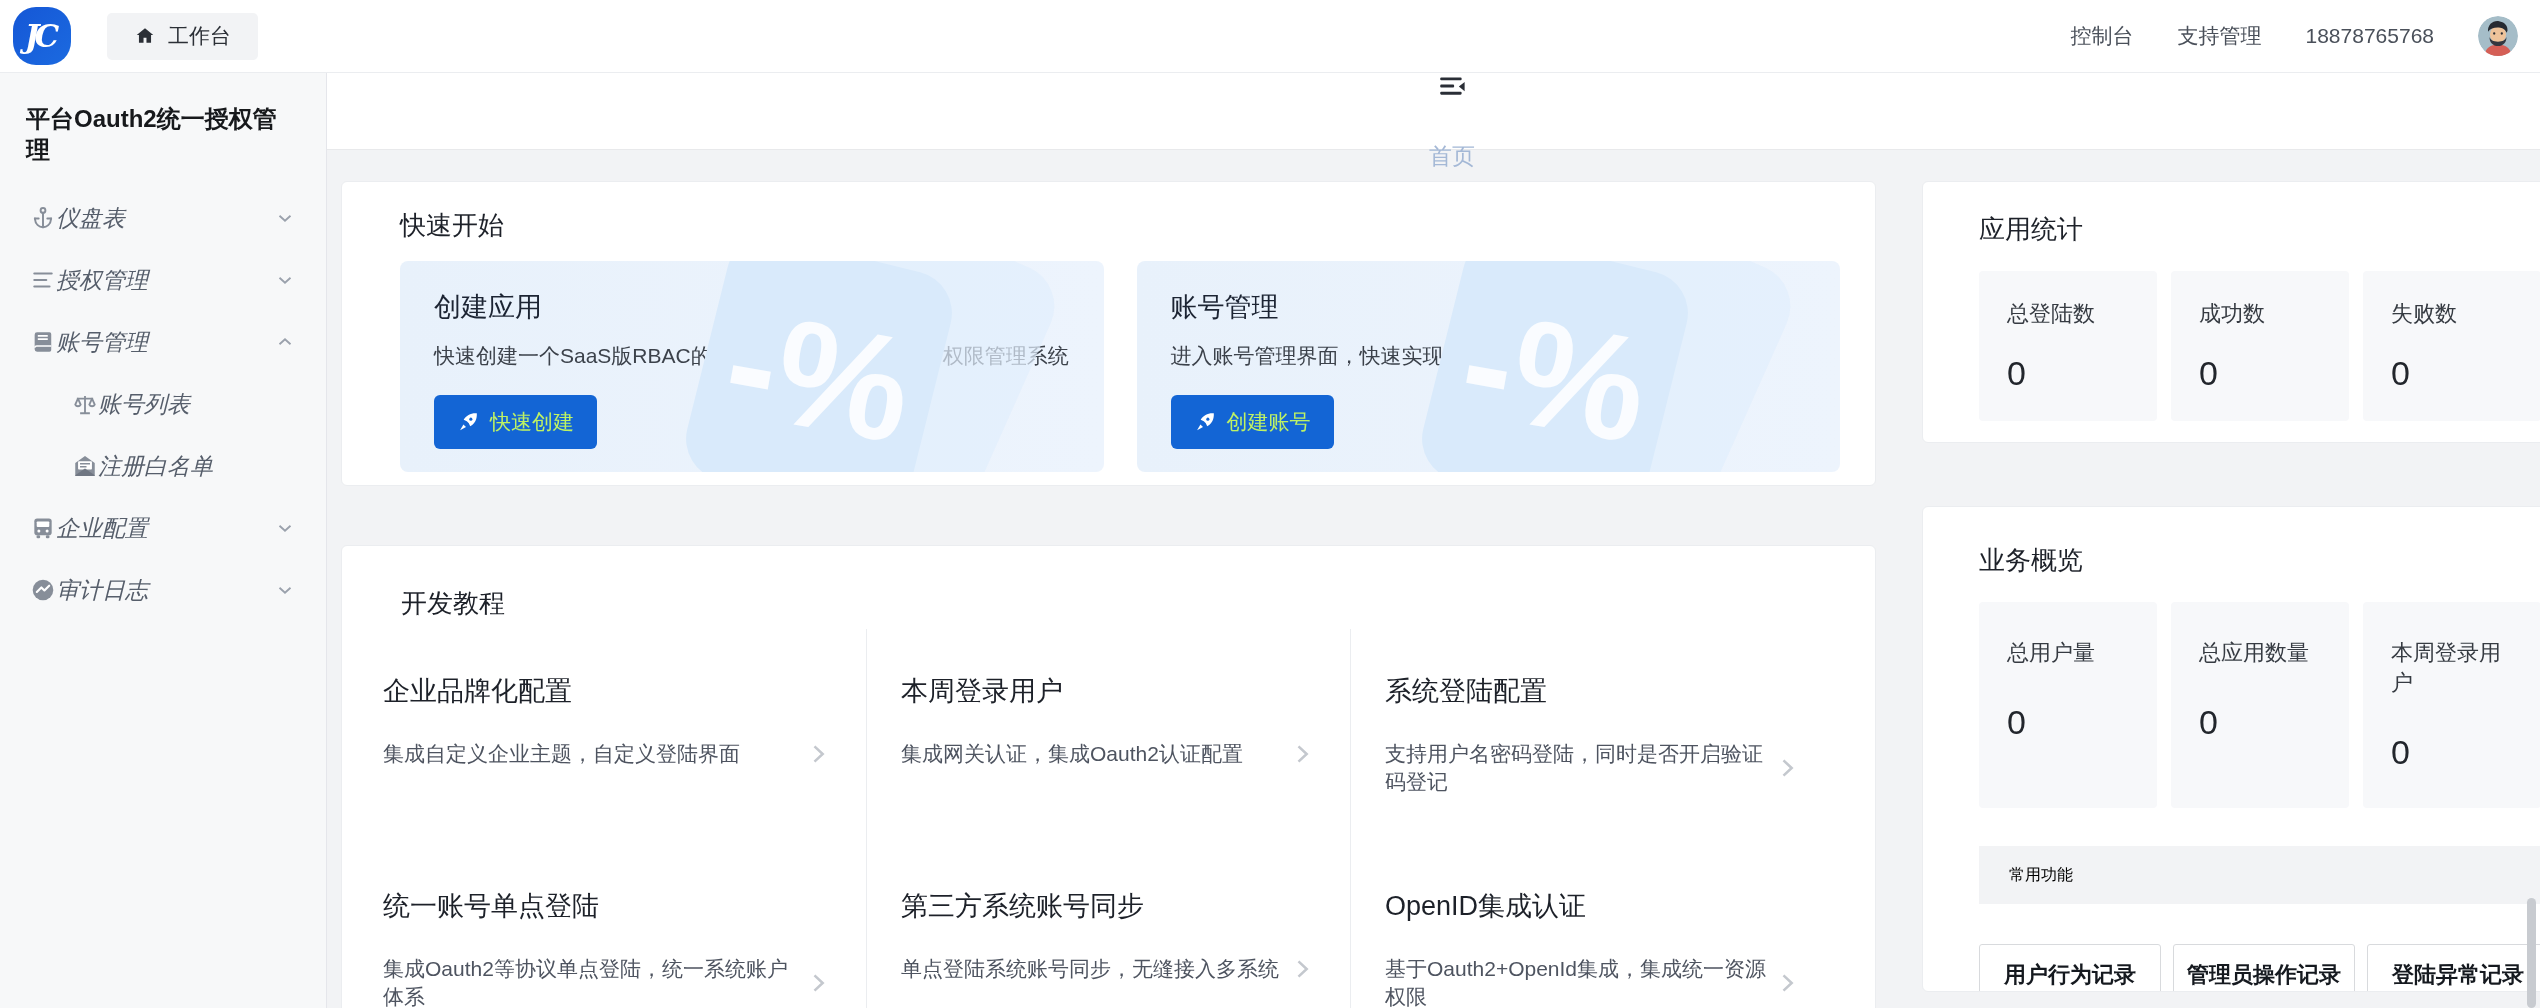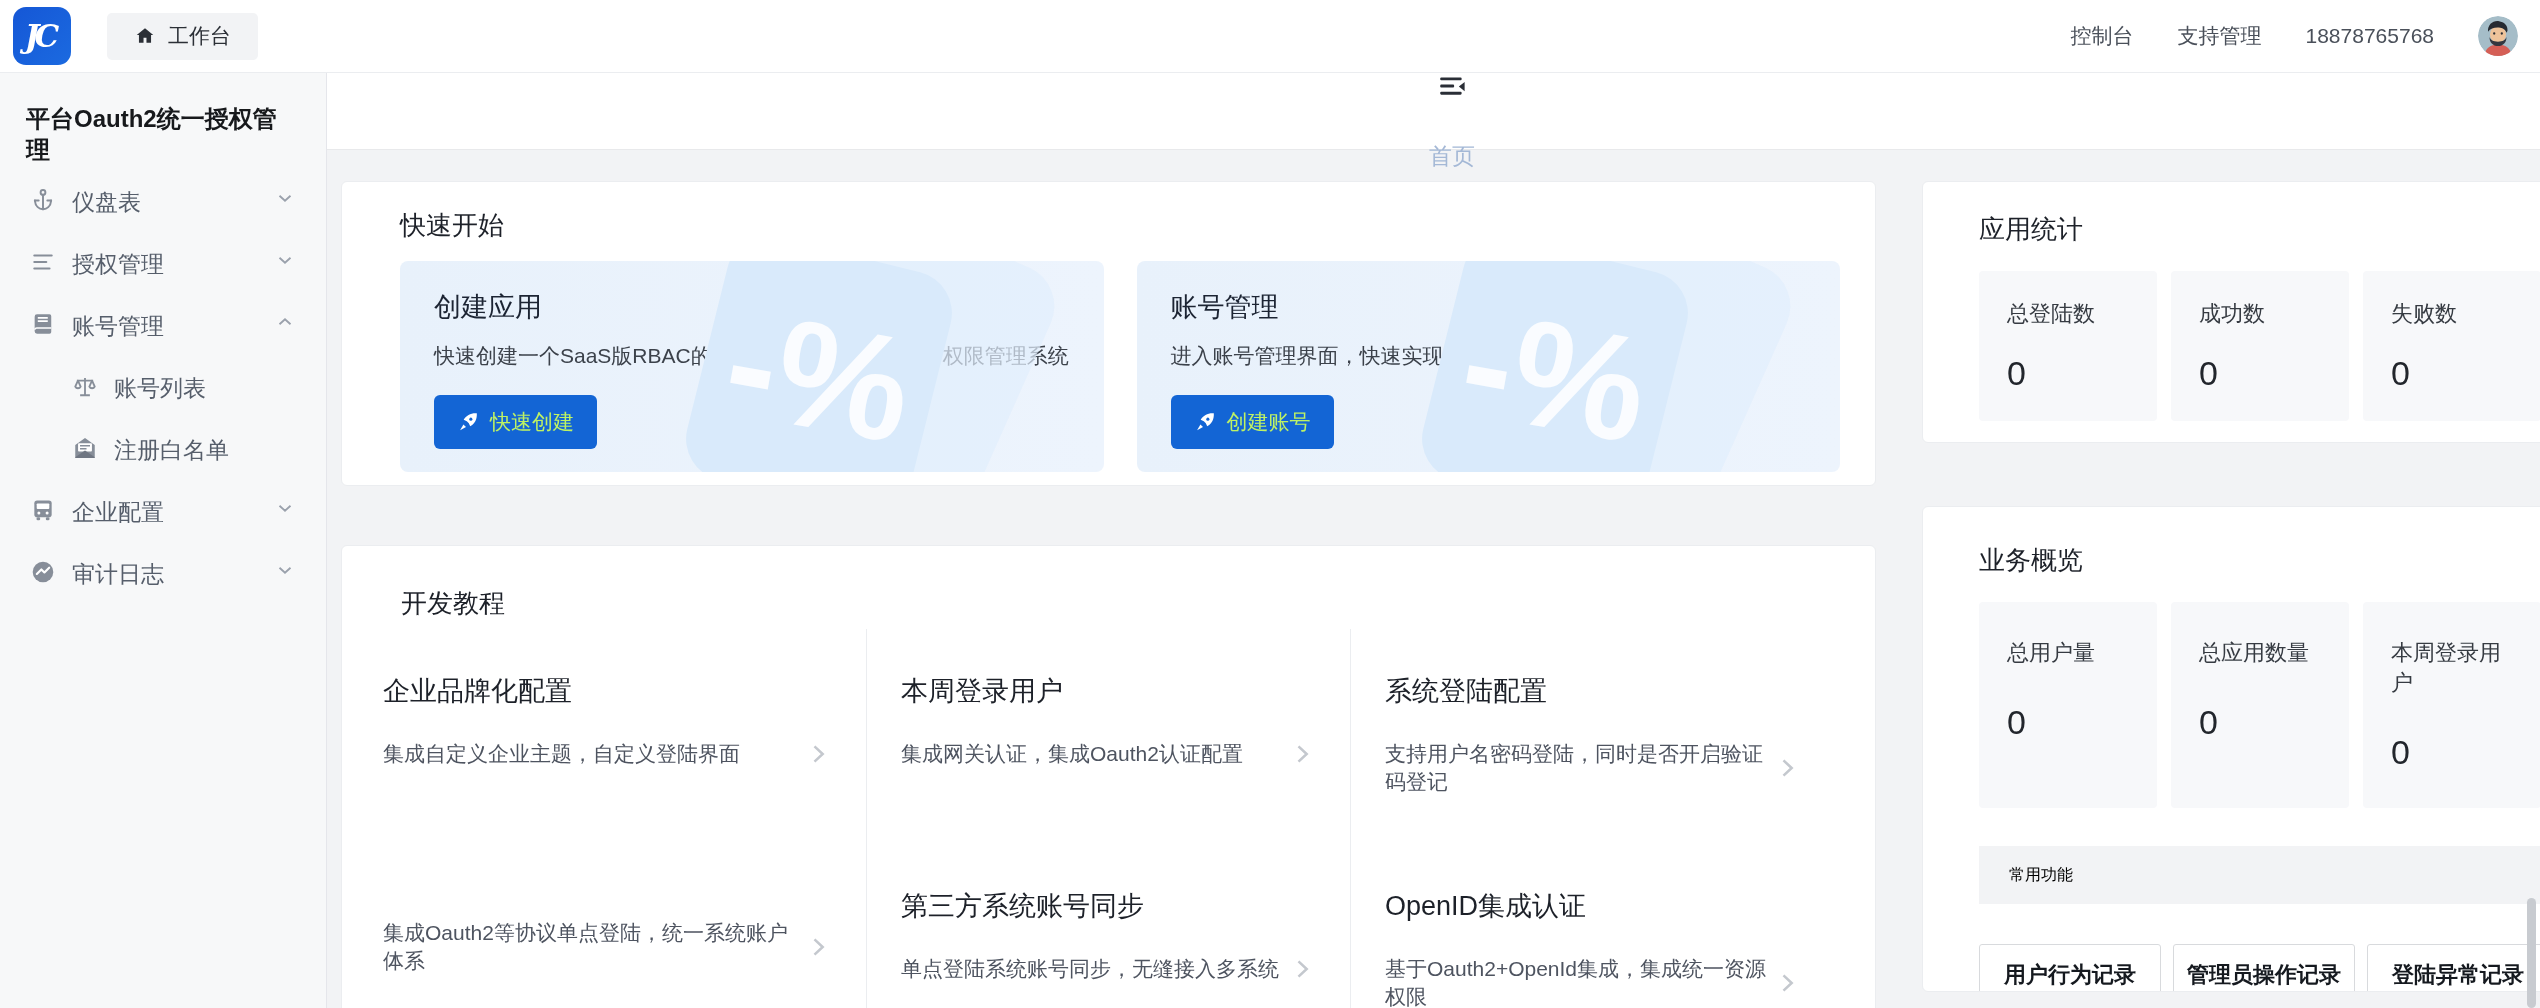--- a/index.html
+++ b/index.html
@@ -9,21 +9,21 @@
     background:#f2f3f5; color:#1d2129;
   }
   svg { display:block; }
 
   
   .header {
     height:73px; background:#fff; border-bottom:1px solid #ebedf0;
     display:flex; align-items:center; padding:0 22px 0 13px; position:relative; z-index:5;
   }
   .logo {
-    width:58px; height:58px; border-radius:13px;
+    width:58px; height:58px; border-radius:23px;
     background:linear-gradient(135deg,#1557d6,#1b6ae0);
     color:#fff; display:flex; align-items:center; justify-content:center;
     font-family:"DejaVu Serif","Liberation Serif",serif;
     font-style:italic; font-weight:bold; font-size:31px; letter-spacing:-5px;
     padding-right:5px; cursor:pointer;
   }
   .workspace-btn {
     margin-left:36px; height:47px; background:#f2f3f5; border-radius:5px;
     display:flex; align-items:center; gap:12px; padding:0 27px;
     font-size:21px; color:#2b2f36; cursor:pointer;
@@ -39,22 +39,22 @@
   
   .sidebar {
     width:327px; flex-shrink:0; background:#f7f8f9;
     border-right:1px solid #e5e6eb; padding-top:30px;
   }
   .side-title {
     font-size:24px; font-weight:700; color:#17191c;
     padding:0 26px 22px 26px; line-height:1.3;
   }
   .side-item {
-    height:62px; display:flex; align-items:flex-start; gap:16px;
-    padding:0 30px 0 30px; font-size:23px; color:#565e6b; cursor:pointer;
+    height:62px; display:flex; align-items:center; 
+    padding:0 30px 0 30px; font-size:23px; color:#565e6b; cursor:pointer;font-style:italic;
   }
   .side-item .mi { flex-shrink:0; }
   .side-item .chev { margin-left:auto; }
   .side-sub { padding-left:72px; }
   .chev svg { transition:transform .2s; }
   .chev.up svg { transform:rotate(180deg); }
 
   
   .main { flex:1; display:flex; flex-direction:column; min-width:0; }
   .breadcrumb-bar {
@@ -372,20 +372,21 @@
               <div class="tut-row">
                 <p>支持用户名密码登陆，同时是否开启验证码登记</p>
                 <span class="tut-arrow">
                   <svg width="28" height="28" viewBox="0 0 24 24" fill="none" stroke="#c4c8ce" stroke-width="2.2">
                       <path d="M9 5.5 16 12l-7 6.5"></path>
                     </svg>
                 </span>
               </div>
             </div>
             <div class="tut-cell">
+              <h4>统一账号单点登陆</h4>
               <div class="tut-row">
                 <p>集成Oauth2等协议单点登陆，统一系统账户体系</p>
                 <span class="tut-arrow">
                   <svg width="28" height="28" viewBox="0 0 24 24" fill="none" stroke="#c4c8ce" stroke-width="2.2">
                       <path d="M9 5.5 16 12l-7 6.5"></path>
                     </svg>
                 </span>
               </div>
             </div>
             <div class="tut-cell">

